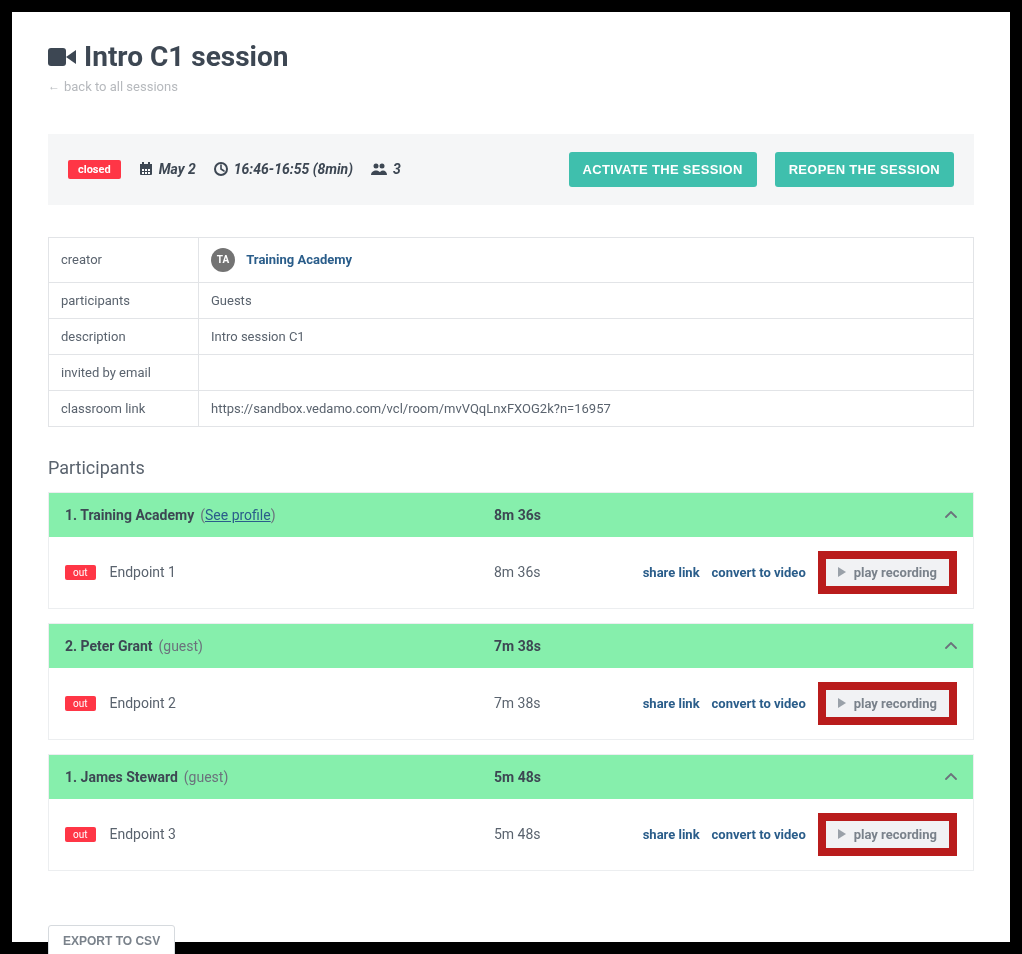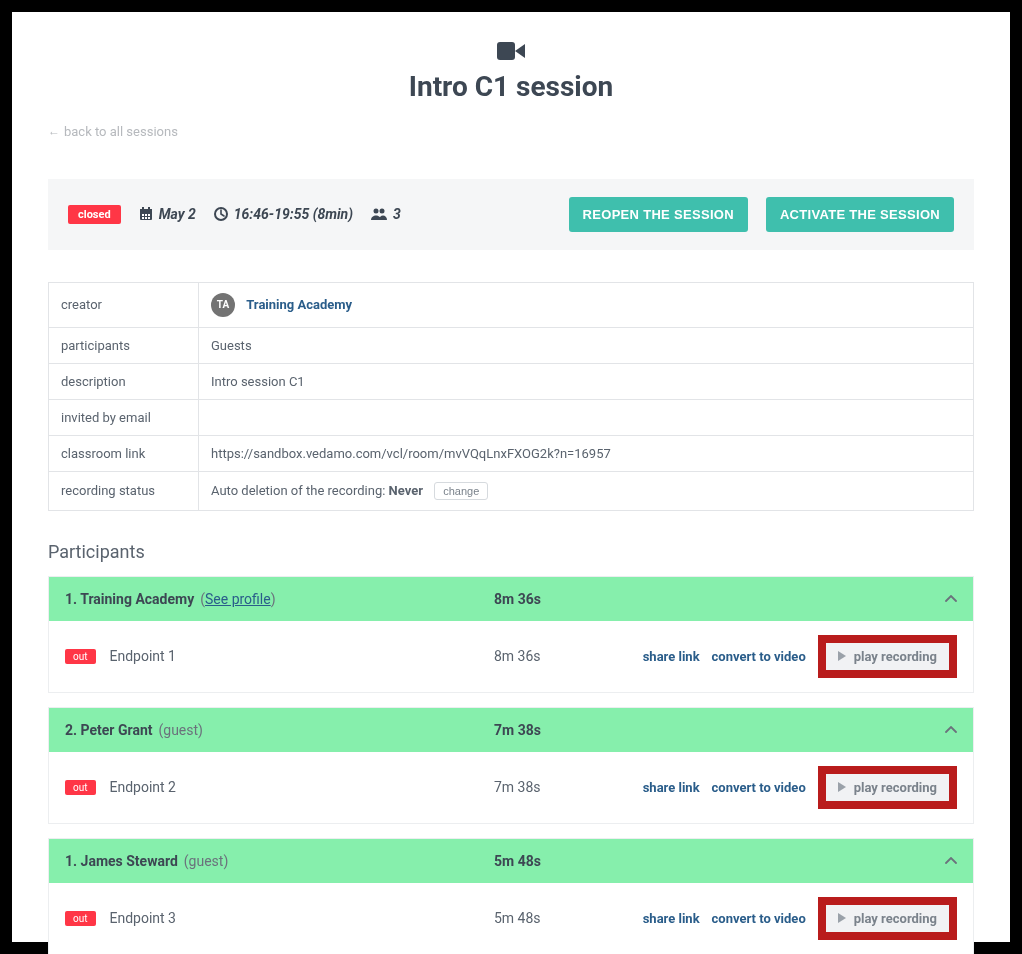--- a/index.html
+++ b/index.html
@@ -14,25 +14,24 @@
   .frame {
     border: 12px solid #000;
     width: 1022px;
     height: 954px;
     padding: 28px 36px;
   }
   .page-title {
     font-size: 28px;
     font-weight: 700;
     color: #3d4753;
-    margin: 0 0 19px 0;
+    margin: 0 0 4px 0;
     display: flex;
     align-items: center;
     gap: 8px;
-    flex-direction: column;
   }
   .cam-icon {
     width: 28px;
     height: 22px;
     display: inline-block;
     position: relative;
   }
   .cam-icon::before {
     content: "";
     position: absolute;
@@ -290,36 +289,36 @@
       </span>
       <span>May 2</span>
     </span>
     <span class="meta">
       <span class="icon-sm">
         <svg width="14" height="14" viewBox="0 0 14 14">
             <circle cx="7" cy="7" r="6" fill="none" stroke="#3d4753" stroke-width="2"></circle>
             <path d="M7 3 V7 L10 9" stroke="#3d4753" stroke-width="1.6" fill="none" stroke-linecap="round"></path>
           </svg>
       </span>
-      <span>16:46-19:55 (8min)</span>
+      <span>16:46-16:55 (8min)</span>
     </span>
     <span class="meta">
       <span class="icon-sm">
         <svg width="16" height="14" viewBox="0 0 16 14">
             <circle cx="5" cy="4" r="2.5" fill="#3d4753"></circle>
             <circle cx="11" cy="4" r="2.5" fill="#3d4753"></circle>
             <path d="M0 13c0-3 2.5-4.5 5-4.5s5 1.5 5 4.5" fill="#3d4753"></path>
             <path d="M8 13c0-3 2-4.5 4-4.5s4 1.5 4 4.5" fill="#3d4753"></path>
           </svg>
       </span>
       <span>3</span>
     </span>
     <span class="spacer"></span>
+    <button class="btn-teal">ACTIVATE THE SESSION</button>
     <button class="btn-teal">REOPEN THE SESSION</button>
-    <button class="btn-teal">ACTIVATE THE SESSION</button>
   </div>
 
   <table class="details">
     <tbody>
         <tr>
       <td class="label">creator</td>
       <td>
         <span class="avatar">TA</span>
         <a href="#" class="creator-link">Training Academy</a>
       </td>
@@ -333,27 +332,20 @@
       <td>Intro session C1</td>
     </tr>
     <tr>
       <td class="label">invited by email</td>
       <td></td>
     </tr>
     <tr>
       <td class="label">classroom link</td>
       <td>https://sandbox.vedamo.com/vcl/room/mvVQqLnxFXOG2k?n=16957</td>
     </tr>
-    <tr>
-      <td class="label">recording status</td>
-      <td>
-        <span>Auto deletion of the recording: </span><b>Never</b>
-        <button class="btn-change">change</button>
-      </td>
-    </tr>
   </tbody>
     </table>
 
   <h2 class="section-title">Participants</h2>
 
   <div id="participants-container">
       <div class="participant">
         <div class="p-header">
           <span class="name">1. Training Academy</span>
           <span class="paren">(</span>

